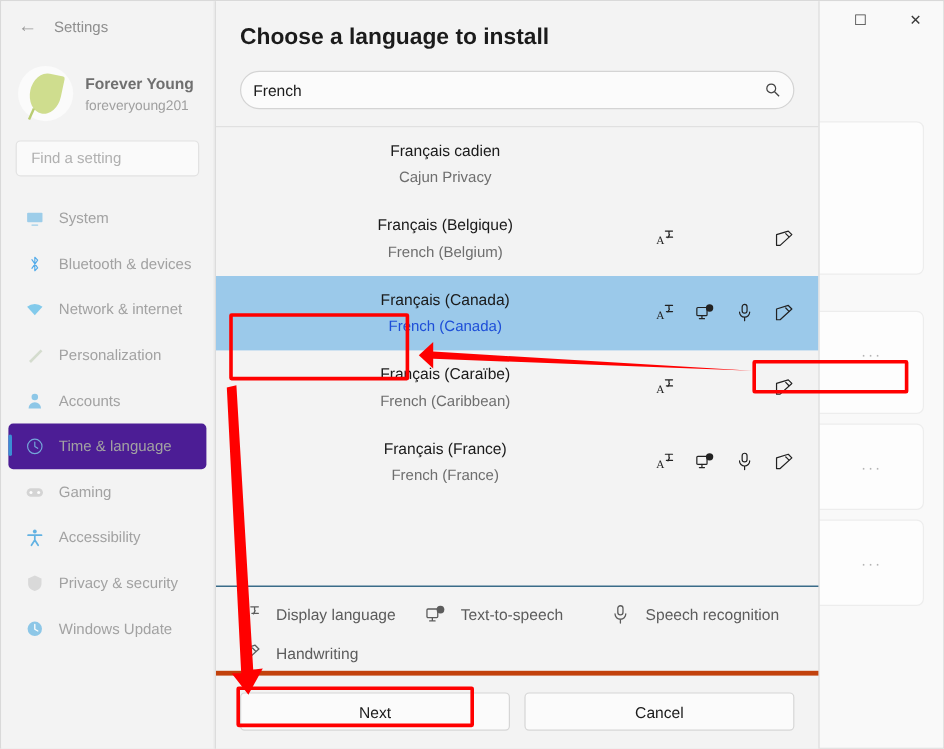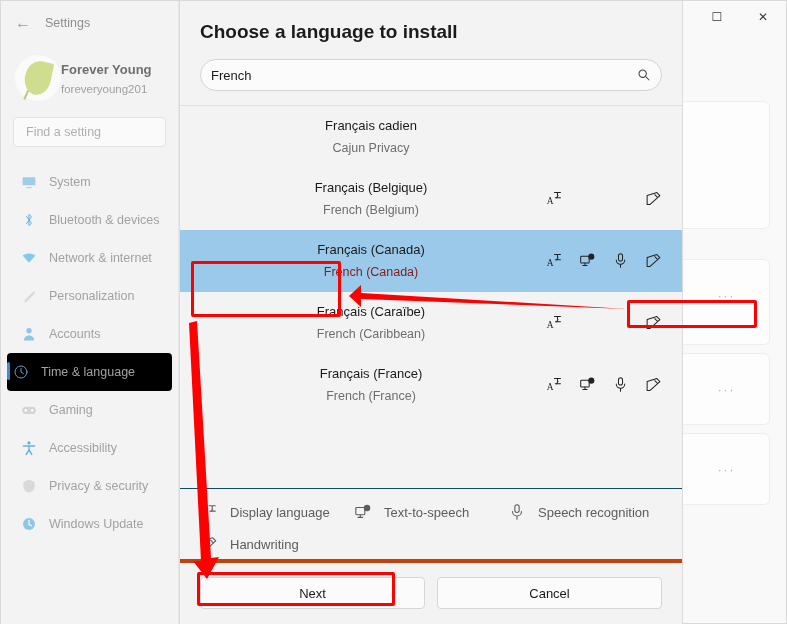--- a/index.html
+++ b/index.html
@@ -28,21 +28,21 @@
     height: 44px; padding-left: 14px; gap: 14px;
   }
   .back-arrow {
     font-size: 16px; color: #9a9a9a; line-height: 1;
     width: 16px; text-align: center;
   }
   .settings-word { font-size: 12.5px; color: #8e8e8e; }
 
   .profile {
     display: flex; align-items: center;
-    padding: 10px 0 10px 14px;
+    gap: 10px; padding: 10px 0 10px 14px;
   }
   .avatar {
     width: 46px; height: 46px; border-radius: 50%;
     background: #fbfbfb; position: relative; flex: 0 0 46px;
     display: flex; align-items: center; justify-content: center;
   }
   .leaf {
     width: 26px; height: 34px;
     background: #cfdd8e;
     border-radius: 50% 6% 50% 50%;
@@ -66,21 +66,21 @@
     font-size: 12.5px; color: #b0b0b0;
   }
 
   .navlist { margin-top: 16px; }
   .navitem {
     position: relative; height: 38px;
     display: flex; align-items: center; gap: 12px;
     padding-left: 20px;
     font-size: 12.5px; color: #a2a2a2;
   }
-  .navitem.active { background: #000000; border-radius: 4px; margin: 0 6px; padding-left: 6px; }
+  .navitem.active { background: #4c1d95; border-radius: 4px; margin: 0 6px; padding-left: 14px; }
   .navitem.active::before {
     content: ""; position: absolute; left: 0; top: 9px;
     width: 3px; height: 18px; border-radius: 2px; background: #3b8fd4;
   }
   .navicon { width: 16px; height: 16px; flex: 0 0 16px; opacity: .85; }
 
   .right-pane {
     position: absolute; left: 178px; top: 0;
     right: 0; bottom: 0; background: #f9f9f9;
   }
@@ -144,21 +144,21 @@
 
   .lang-list { flex: 1 1 auto; overflow: hidden; }
   .lang-row {
     position: relative; display: flex; align-items: center;
     padding: 8px 20px 10px 20px; min-height: 62px; text-align: center;
   }
   .lang-row.selected { background: #9bc9ea; }
   .lang-names { flex: 1 1 auto; }
   .lang-native { font-size: 13px; color: #1a1a1a; }
   .lang-english { font-size: 12.5px; color: #6e6e6e; margin-top: 8px; }
-  .lang-row.selected .lang-english { color: #7f1d1d; }
+  .lang-row.selected .lang-english { color: #1d4ed8; }
   .cap-icons { display: flex; align-items: center; gap: 16px; width: 120px; justify-content: flex-end; }
   .cap-icons .cap { width: 17px; height: 17px; color: #222; }
   .cap.ph { visibility: hidden; }
 
   .legend {
     border-top: 1px solid #0c4a6e;
     padding: 14px 20px 6px 20px;
     display: grid; grid-template-columns: 1fr 1fr 1fr;
     row-gap: 14px;
   }

